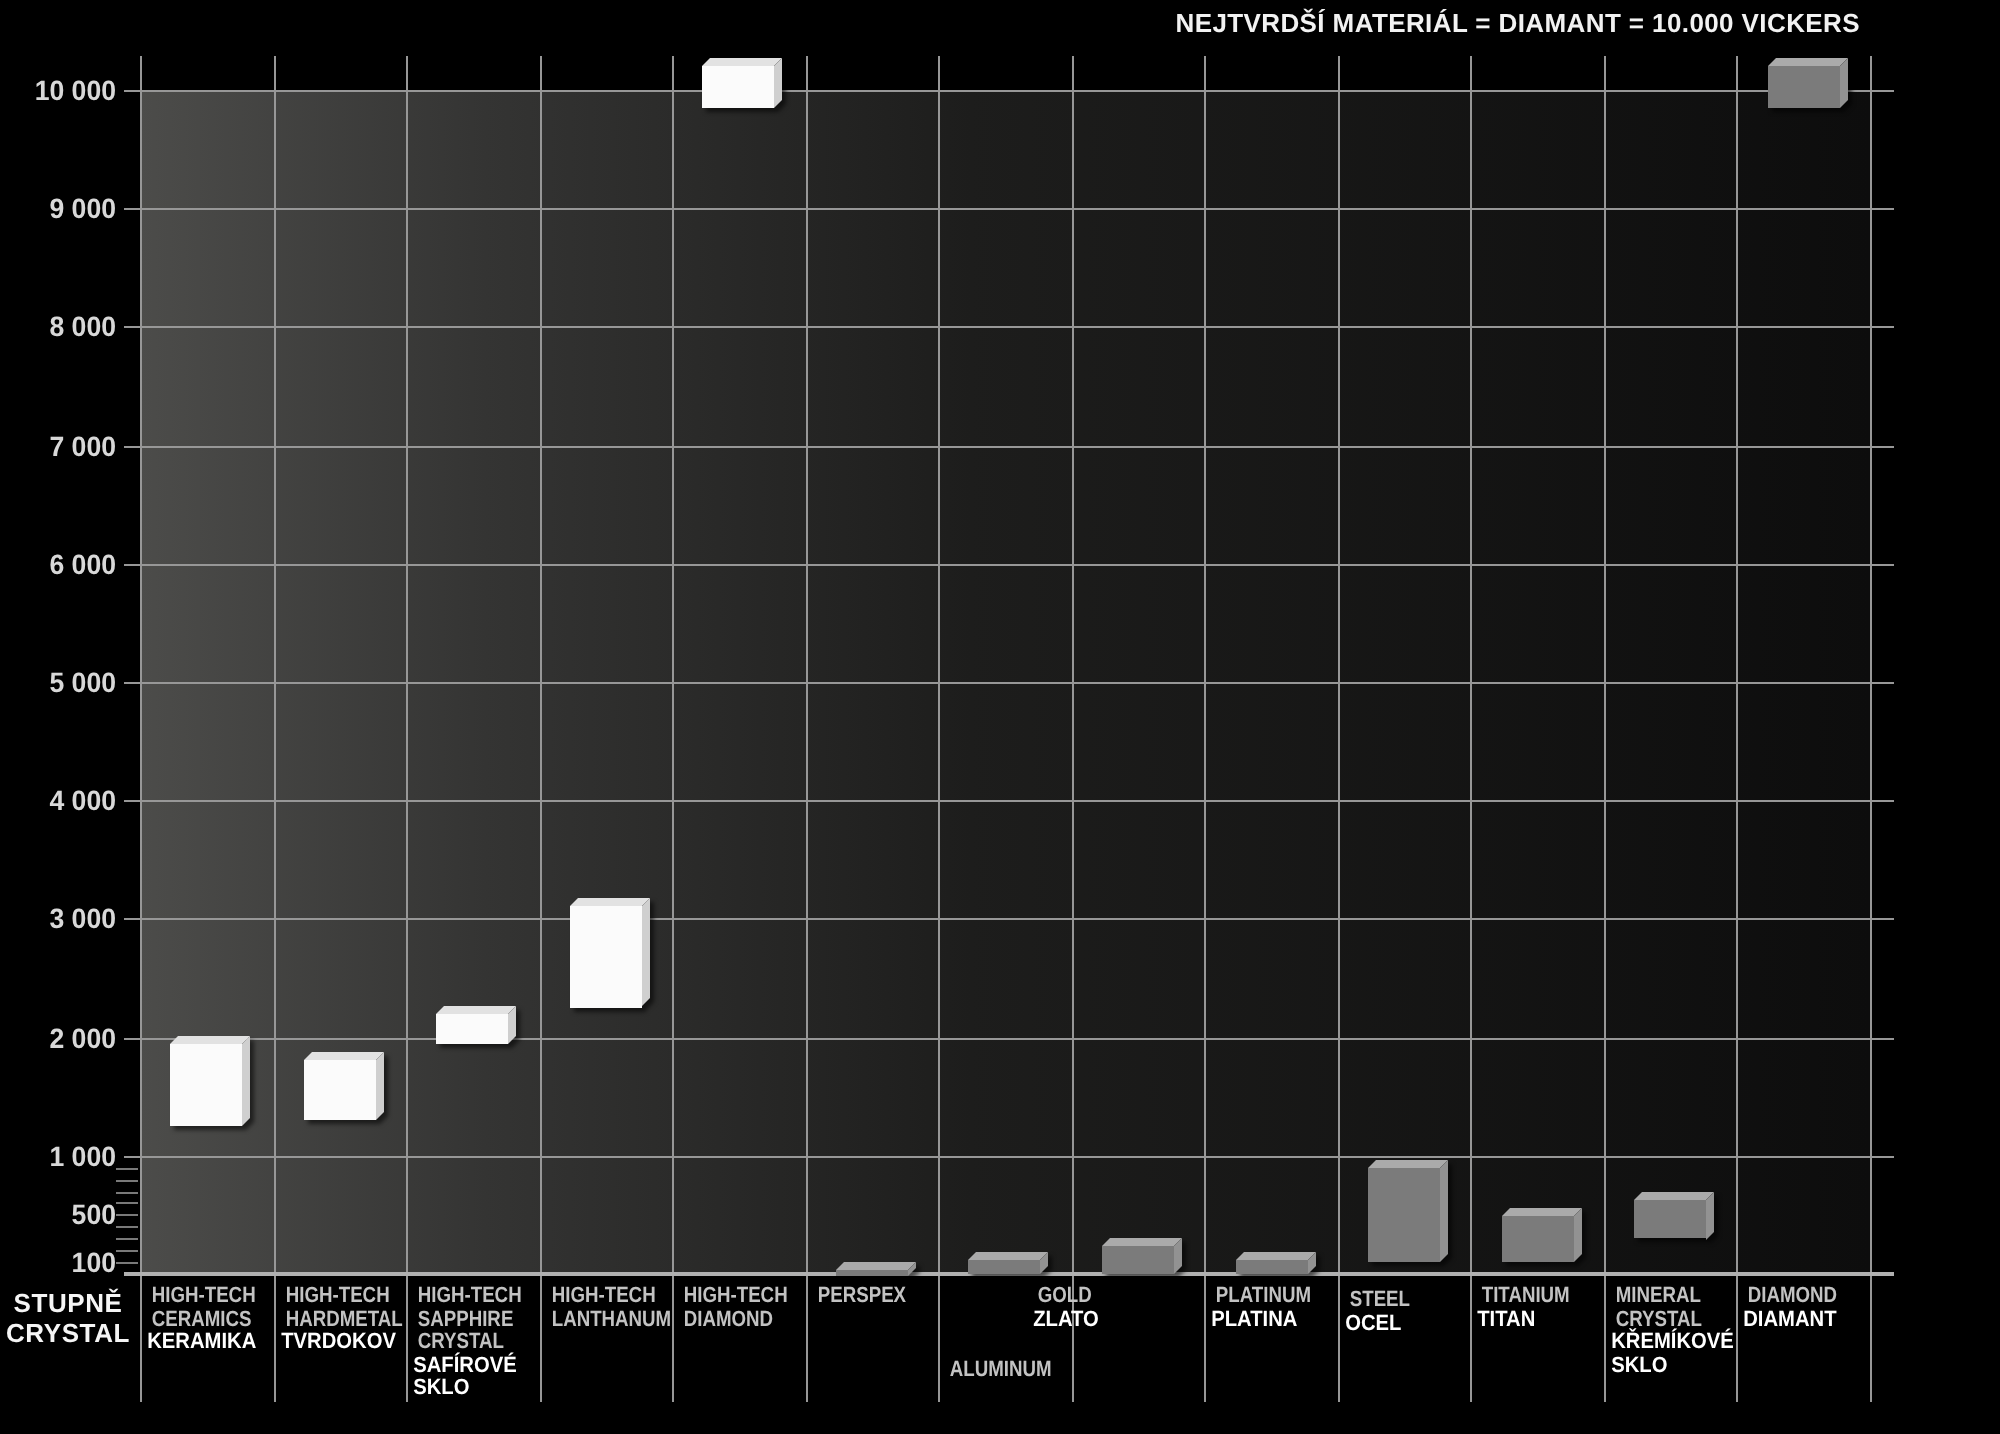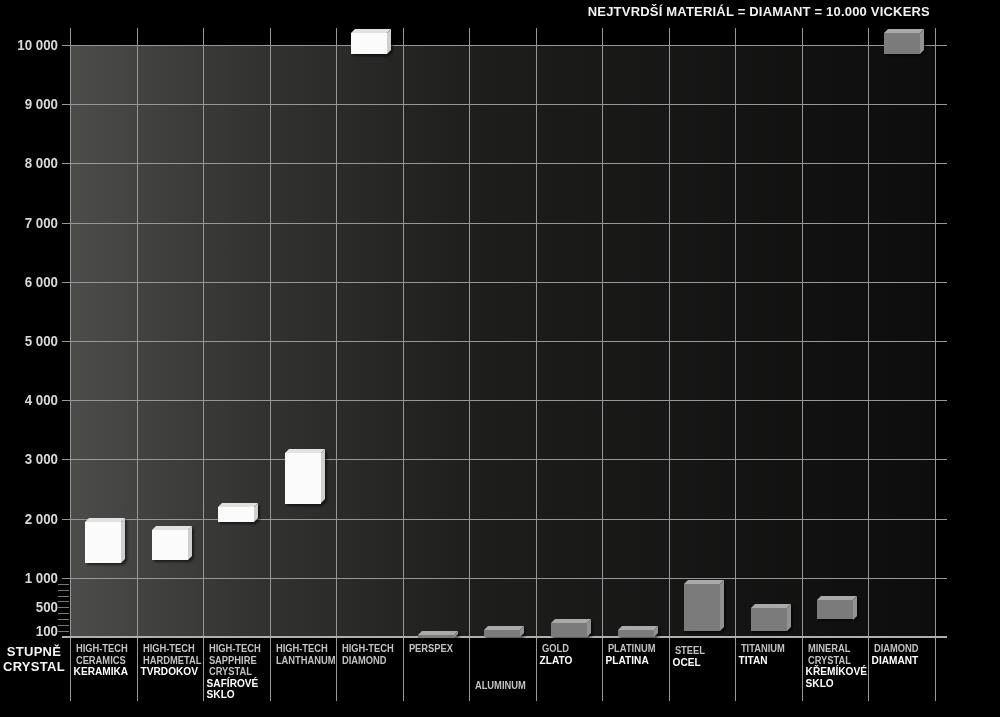--- a/index.html
+++ b/index.html
@@ -182,21 +182,21 @@
       <div class="cat" style="left: 337px; top: 643px; width: 65px;">
         <div class="cat-en">HIGH-TECH</div>
         <div class="cat-en">DIAMOND</div>
       </div>
       <div class="cat" style="left: 404px; top: 643px; width: 65px;">
         <div class="cat-en">PERSPEX</div>
       </div>
       <div class="cat" style="left: 470px; top: 680px; width: 65px;">
         <div class="cat-en">ALUMINUM</div>
       </div>
-      <div class="cat" style="left: 537px; top: 643px; width: 65px;">
+      <div class="cat" style="left: 514px; top: 643px; width: 65px;">
         <div class="cat-en">GOLD</div>
         <div class="cat-cs">ZLATO</div>
       </div>
       <div class="cat" style="left: 603px; top: 643px; width: 65px;">
         <div class="cat-en">PLATINUM</div>
         <div class="cat-cs">PLATINA</div>
       </div>
       <div class="cat" style="left: 670px; top: 645px; width: 65px;">
         <div class="cat-en">STEEL</div>
         <div class="cat-cs">OCEL</div>

